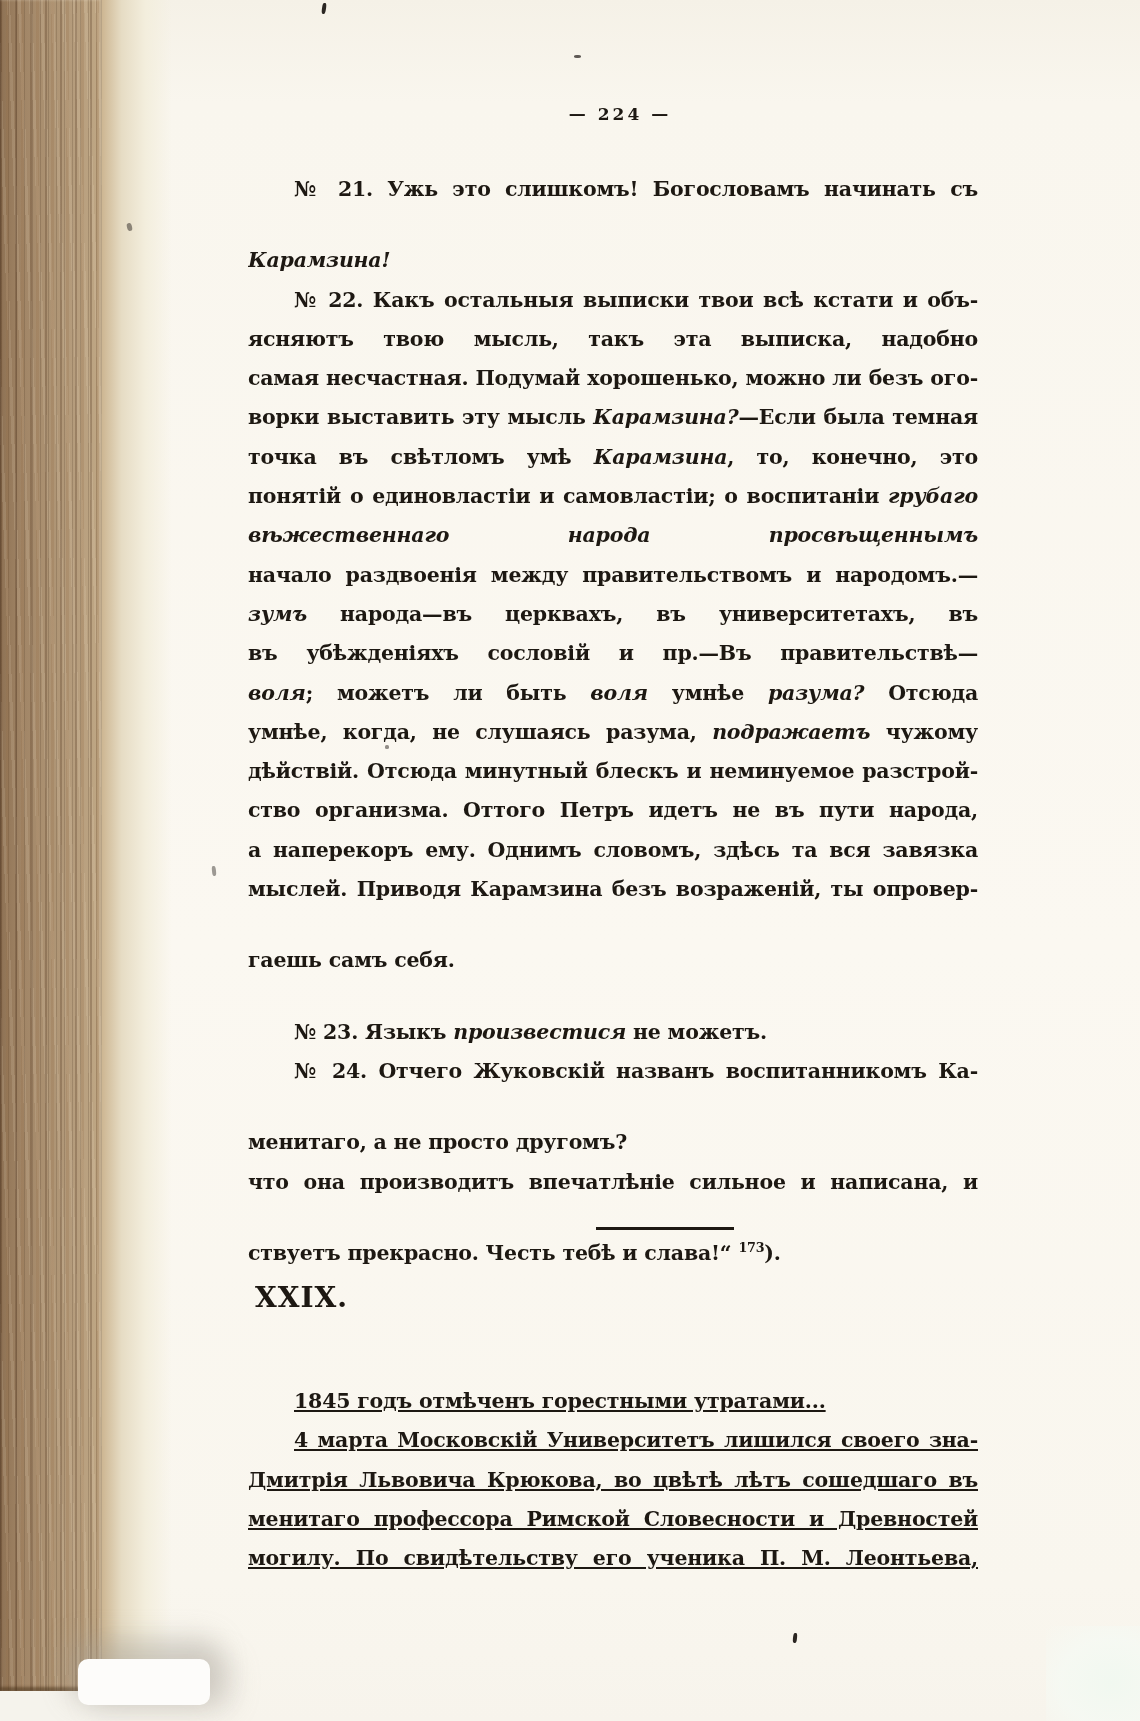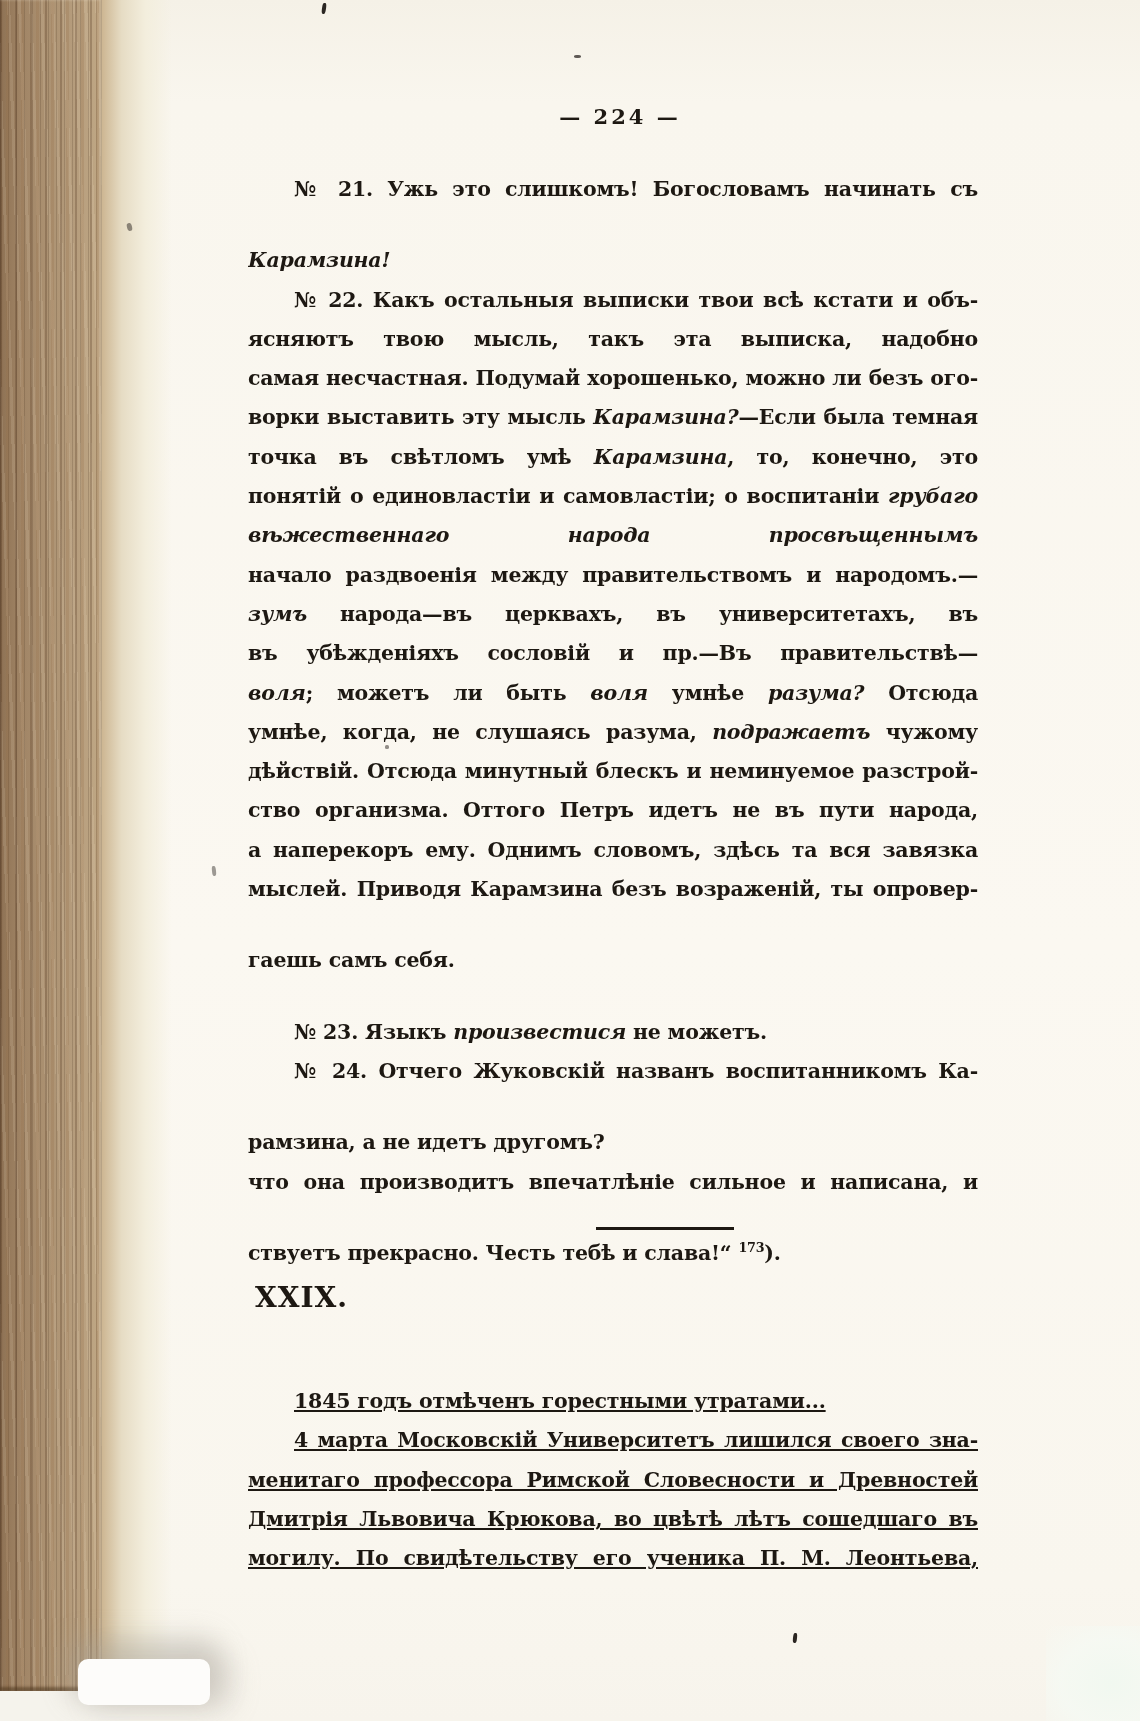--- a/index.html
+++ b/index.html
@@ -35,21 +35,21 @@
     background:#fdfcfa;border-radius:10px;
     box-shadow:0 -12px 26px 10px rgba(165,160,150,.38), 18px 0 26px 6px rgba(170,165,155,.25);
   }
   .br-pale{
     position:absolute;left:1046px;top:1626px;width:94px;height:95px;
     background:radial-gradient(ellipse at 70% 60%, #f1f8f0 0%, rgba(245,250,244,.75) 55%, rgba(245,250,244,0) 100%);
   }
   
   .page-number{
     position:absolute;left:255px;top:104px;width:730px;
-    text-align:center;font-size:21px;font-weight:bold;color:var(--ink,#1d1812);
+    text-align:center;font-size:17px;font-weight:bold;color:var(--ink,#1d1812);
     letter-spacing:3px;
   }
   .text-block{
     position:absolute;left:248px;width:730px;color:var(--ink,#1d1812);
     font-size:20.5px;font-weight:bold;letter-spacing:-0.2px;
   }
   #block-main{top:170px;}
   #block-section{top:1350px;text-decoration:underline;}
   .line{
     height:39.3px;line-height:39.3px;overflow:hidden;
@@ -105,34 +105,34 @@
       <div class="line"><span>въ убѣжденіяхъ сословій и пр.—Въ правительствѣ—народная</span></div>
       <div class="line"><span class="it">воля</span><span>; можетъ ли быть </span><span class="it">воля</span><span> умнѣе </span><span class="it">разума?</span><span> Отсюда </span></div>
       <div class="line"><span>умнѣе, когда, не слушаясь разума, </span><span class="it">подражаетъ</span><span> чужому образу</span></div>
       <div class="line"><span>дѣйствій. Отсюда минутный блескъ и неминуемое разстрой-</span></div>
       <div class="line"><span>ство организма. Оттого Петръ идетъ не въ пути народа,</span></div>
       <div class="line"><span>а наперекоръ ему. Однимъ словомъ, здѣсь та вся завязка</span></div>
       <div class="line"><span>мыслей. Приводя Карамзина безъ возраженій, ты опровер-</span></div>
       <div class="line last"><span>гаешь самъ себя.</span></div>
       <div class="line indent last"><span>№ 23. Языкъ </span><span class="it">произвестися</span><span> не можетъ.</span></div>
       <div class="line indent"><span>№ 24. Отчего Жуковскій названъ воспитанникомъ Ка-</span></div>
-      <div class="line last"><span>рамзина, а не идетъ другомъ?</span></div>
+      <div class="line last"><span>менитаго, а не просто другомъ?</span></div>
       <div class="line"><span>что она производитъ впечатлѣніе сильное и написана, и дѣй-</span></div>
       <div class="line last"><span>ствуетъ прекрасно. Честь тебѣ и слава!“ </span><sup>173</sup><span>).</span></div>
     </div>
 
   <div class="separator"></div>
 
   <div class="section-heading">XXIX.</div>
 
   <div class="text-block" id="block-section">
       <div class="line indent last"><span>1845 годъ отмѣченъ горестными утратами...</span></div>
       <div class="line indent"><span>4 марта Московскій Университетъ лишился своего зна-</span></div>
+      <div class="line"><span>Дмитрія Львовича Крюкова, во цвѣтѣ лѣтъ сошедшаго въ</span></div>
       <div class="line"><span>менитаго профессора Римской Словесности и Древностей</span></div>
-      <div class="line"><span>Дмитрія Львовича Крюкова, во цвѣтѣ лѣтъ сошедшаго въ</span></div>
       <div class="line"><span>могилу. По свидѣтельству его ученика П. М. Леонтьева, „всѣ</span></div>
     </div>
 
   <div class="speck s1"></div>
   <div class="speck s2"></div>
   <div class="speck s3"></div>
   <div class="speck s4"></div>
   <div class="speck s5"></div>
   <div class="speck s6"></div>
 

